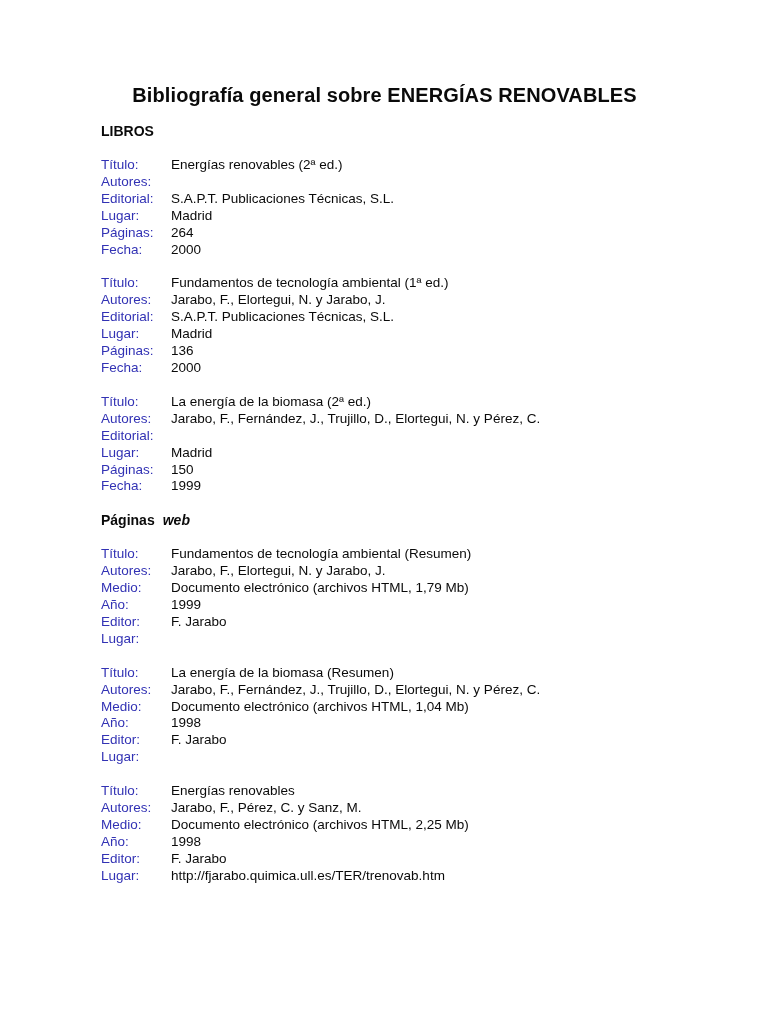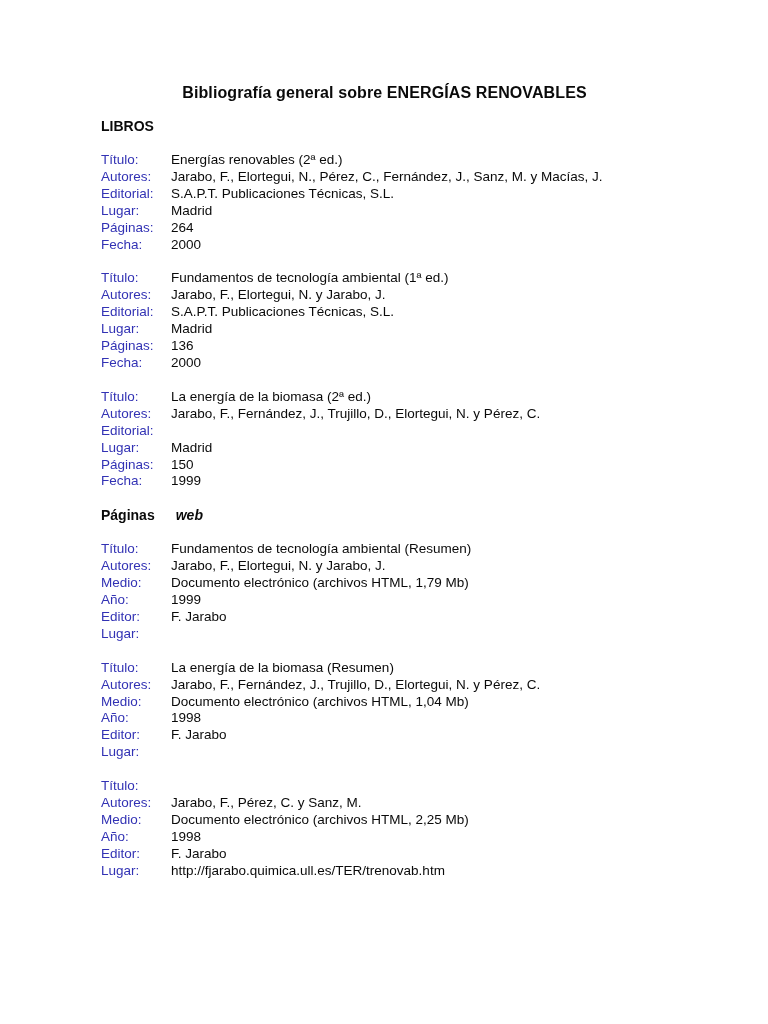--- a/index.html
+++ b/index.html
@@ -15,38 +15,38 @@
     color:var(--text-color);
     overflow:hidden;
   }
   .page{
     box-sizing:border-box;
     width:768px;height:1024px;
     padding:84px 100px 0 101px;
   }
   .doc-title{
     margin:0 0 16px 0;
-    font-size:16px;
+    font-size:20px;
     font-weight:bold;
     text-align:center;
     letter-spacing:0.1px;
     white-space:nowrap;
   }
   .section-heading{
     margin:0 0 17px 0;
     font-size:14px;
     font-weight:bold;
     text-align:left;
     line-height:17px;
   }
   .section-heading .heading-italic{
     font-style:italic;
   }
   .section-heading .heading-italic:not(:empty){
-    margin-left:21px;
+    margin-left:8px;
   }
   .entry{
     margin:0 0 17px 0;
     font-size:13.5px;
     line-height:16.9px;
   }
   .field-row{
     display:flex;
     align-items:flex-end;
   }
@@ -77,21 +77,20 @@
     </h2>
     <div class="entries">
   <div class="entry">
   <div class="field-row">
     <span class="field-label">Título:</span>
     <span class="field-value">Energías renovables (2ª ed.)</span>
   </div>
 
   <div class="field-row">
     <span class="field-label">Autores:</span>
-    <span class="field-value">Jarabo, F., Elortegui, N., Pérez, C., Fernández, J., Sanz, M. y Macías, J.</span>
   </div>
 
   <div class="field-row">
     <span class="field-label">Editorial:</span>
     <span class="field-value">S.A.P.T. Publicaciones Técnicas, S.L.</span>
   </div>
 
   <div class="field-row">
     <span class="field-label">Lugar:</span>
     <span class="field-value">Madrid</span>
@@ -236,20 +235,21 @@
   </div>
 
   <div class="field-row">
     <span class="field-label">Lugar:</span>
   </div>
 </div>
 
   <div class="entry">
   <div class="field-row">
     <span class="field-label">Título:</span>
+    <span class="field-value">Energías renovables</span>
   </div>
 
   <div class="field-row">
     <span class="field-label">Autores:</span>
     <span class="field-value">Jarabo, F., Pérez, C. y Sanz, M.</span>
   </div>
 
   <div class="field-row">
     <span class="field-label">Medio:</span>
     <span class="field-value">Documento electrónico (archivos HTML, 2,25 Mb)</span>

